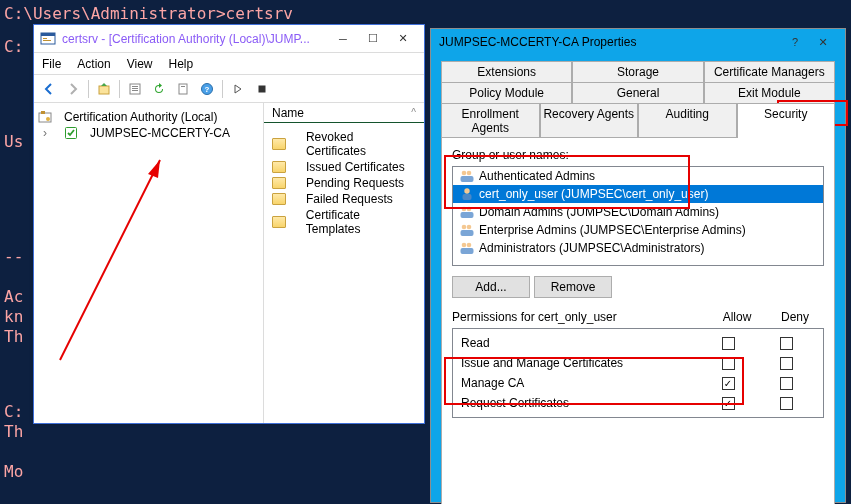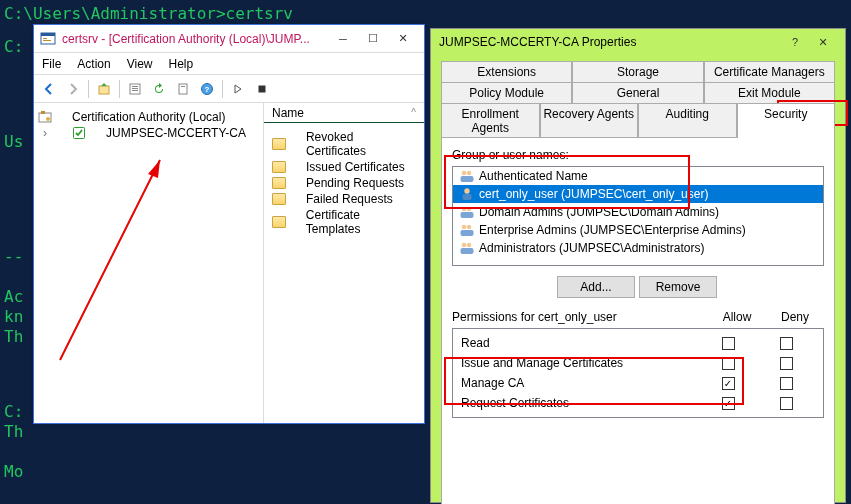--- a/index.html
+++ b/index.html
@@ -1,61 +1,61 @@
 <!DOCTYPE html>
 <html><head>
 <meta charset="utf-8">
 <style>
 * { box-sizing: border-box; margin: 0; padding: 0; font-family: "Segoe UI", Tahoma, sans-serif; }
 body { background: #0d2040; width: 851px; height: 504px; overflow: hidden; position: relative; color: #fff; font-size: 14px; }
-.console-text { font-family: Consolas, monospace; background: #0d2040; color: #22c55e; padding: 2px 4px; font-size: 16px; position: absolute; }
+.console-text { font-family: Consolas, monospace; background: #0d2040; color: #fca5a5; padding: 2px 4px; font-size: 16px; position: absolute; }
 .cmdline { top: 2px; left: 0; }
 .frag1 { top: 35px; left: 0; } .frag2 { top: 130px; left: 0; } .frag3 { top: 245px; left: 0; }
 .frag4 { top: 285px; left: 0; } .frag5 { top: 305px; left: 0; } .frag6 { top: 325px; left: 0; }
 .frag7 { top: 400px; left: 0; } .frag8 { top: 420px; left: 0; } .frag9 { top: 460px; left: 0; }
 
 .mmc-window { position: absolute; left: 33px; top: 24px; width: 392px; height: 400px; background: #fff; border: 1px solid #3f6fd8; color: #000; font-size: 12px; box-shadow: 0 0 4px rgba(0,0,0,.2); }
 .titlebar { height: 28px; background: #fff; display: flex; align-items: center; padding: 0 6px; border-bottom: 1px solid #dcdcdc; }
 .title-icon { width: 16px; height: 16px; margin-right: 6px; }
-.title-text { flex: 1; font-size: 12px; color: #be185d; overflow: hidden; text-overflow: ellipsis; white-space: nowrap; }
+.title-text { flex: 1; font-size: 12px; color: #8b5cf6; overflow: hidden; text-overflow: ellipsis; white-space: nowrap; }
 .winbtns { display: flex; gap: 0; }
 .winbtn { width: 30px; height: 20px; display: flex; align-items: center; justify-content: center; font-size: 11px; color: #333; }
 .menubar { height: 22px; display: flex; align-items: center; border-bottom: 1px solid #dcdcdc; }
 .menu-item { padding: 0 8px; font-size: 12px; line-height: 22px; }
 .toolbar { height: 28px; display: flex; align-items: center; gap: 2px; padding: 0 4px; border-bottom: 1px solid #dcdcdc; }
 .tbtn { width: 22px; height: 22px; display: flex; align-items: center; justify-content: center; border: 1px solid transparent; }
 .tbtn svg { display: block; }
 .tsep { width: 1px; height: 18px; background: #ccc; margin: 0 2px; }
 .mmc-body { display: flex; position: absolute; top: 78px; bottom: 0; left: 0; right: 0; }
 .tree-pane { width: 230px; border-right: 1px solid #dcdcdc; padding: 6px 4px; }
 .list-pane { flex: 1; }
 .list-header { height: 20px; background: #fff; border-bottom: 1px solid #14532d; display: flex; align-items: center; padding: 0 8px; font-size: 12px; }
 .list-col { flex: 1; }
 .list-items { padding: 6px 4px; }
 .list-row { display: flex; align-items: center; gap: 20px; padding: 1px 4px; font-size: 12px; }
 .folder-icon { width: 14px; height: 12px; background: linear-gradient(#ffe9a8,#f8d46b); border: 1px solid #caa23f; border-radius: 1px; }
-.tree-row { display: flex; align-items: center; gap: 20px; padding: 1px 0; font-size: 12px; }
+.tree-row { display: flex; align-items: center; gap: 12px; padding: 1px 0; font-size: 12px; }
 .tree-indent { width: 14px; text-align: center; color: #767676; }
 .ca-icon { width: 14px; height: 14px; }
 
-.props-window { position: absolute; left: 430px; top: 28px; width: 416px; height: 475px; background: #bef264; border: 1px solid #8d8d8d; color: #000; font-size: 12px; }
+.props-window { position: absolute; left: 430px; top: 28px; width: 416px; height: 475px; background: #0ea5e9; border: 1px solid #8d8d8d; color: #000; font-size: 12px; }
 .props-title { height: 26px; display: flex; align-items: center; padding: 0 8px; font-size: 12px; }
 .props-title-text { flex: 1; }
 .props-title .winbtn { width: 28px; height: 20px; }
 .tabs { padding: 6px 10px 0 10px; }
 .tab-row { display: flex; }
 .tab { border: 1px solid #acacac; border-bottom: none; background: #f0f0f0; padding: 3px 0; font-size: 12px; text-align: center; position: relative; flex: 1; }
 .tab.active { background: #fff; z-index: 2; }
 .tab-content { border: 1px solid #acacac; background: #fff; margin: -1px 10px 10px 10px; padding: 8px 10px; height: 415px; position: relative; }
 .group-label { font-size: 12px; margin: 2px 0 4px 0; }
 .principals { border: 1px solid #828790; background: #fff; height: 100px; overflow: auto; }
 .principal-row { display: flex; align-items: center; gap: 4px; padding: 2px 6px; font-size: 12px; }
 .principal-row.selected { background: #0078d7; color: #fff; }
 .grp-icon { width: 16px; height: 14px; }
-.btn-row { display: flex; gap: 4px; justify-content: center; margin: 10px 2px 12px 0; }
+.btn-row { display: flex; gap: 4px; justify-content: flex-start; margin: 10px 2px 12px 0; }
 .btn { min-width: 78px; height: 22px; border: 1px solid #adadad; background: #e1e1e1; font-size: 12px; display: flex; align-items: center; justify-content: center; }
 .perm-header { display: flex; font-size: 12px; margin-bottom: 4px; }
 .perm-header .name { flex: 1; }
 .perm-header .col { width: 58px; text-align: center; }
 .perm-box { border: 1px solid #828790; background: #fff; padding: 4px 8px; }
 .perm-row { display: flex; align-items: center; height: 20px; font-size: 12px; }
 .perm-row .name { flex: 1; }
 .perm-row .col { width: 58px; text-align: center; }
 .chk { width: 13px; height: 13px; border: 1px solid #333; display: inline-flex; align-items: center; justify-content: center; font-size: 10px; line-height: 1; vertical-align: middle; }
 
@@ -229,21 +229,21 @@
   </div>
   <div class="tab-content">
     <div class="group-label">Group or user names:</div>
     <div class="principals">
       <div class="principal-row">
         <svg class="grp-icon" viewBox="0 0 16 14">
             <circle cx="5" cy="4" r="2.3" fill="#f4c892"></circle>
             <circle cx="10" cy="4" r="2.3" fill="#f4c892"></circle>
             <rect x="1.5" y="7" width="13" height="6" rx="2" fill="#7aa5d6"></rect>
           </svg>
-        <span>Authenticated Name</span>
+        <span>Authenticated Admins</span>
       </div>
       <div class="principal-row selected">
         <svg class="grp-icon" viewBox="0 0 16 14">
             <circle cx="8" cy="4" r="2.7" fill="#f4c892"></circle>
             <rect x="3.5" y="7" width="9" height="6" rx="2" fill="#4a88c7"></rect>
           </svg>
         <span>cert_only_user (JUMPSEC\cert_only_user)</span>
       </div>
       <div class="principal-row">
         <svg class="grp-icon" viewBox="0 0 16 14">

